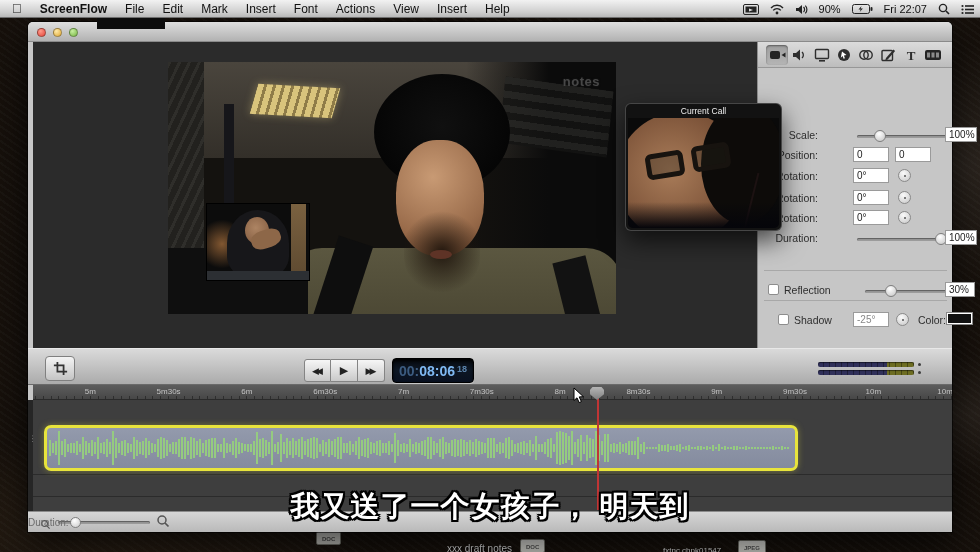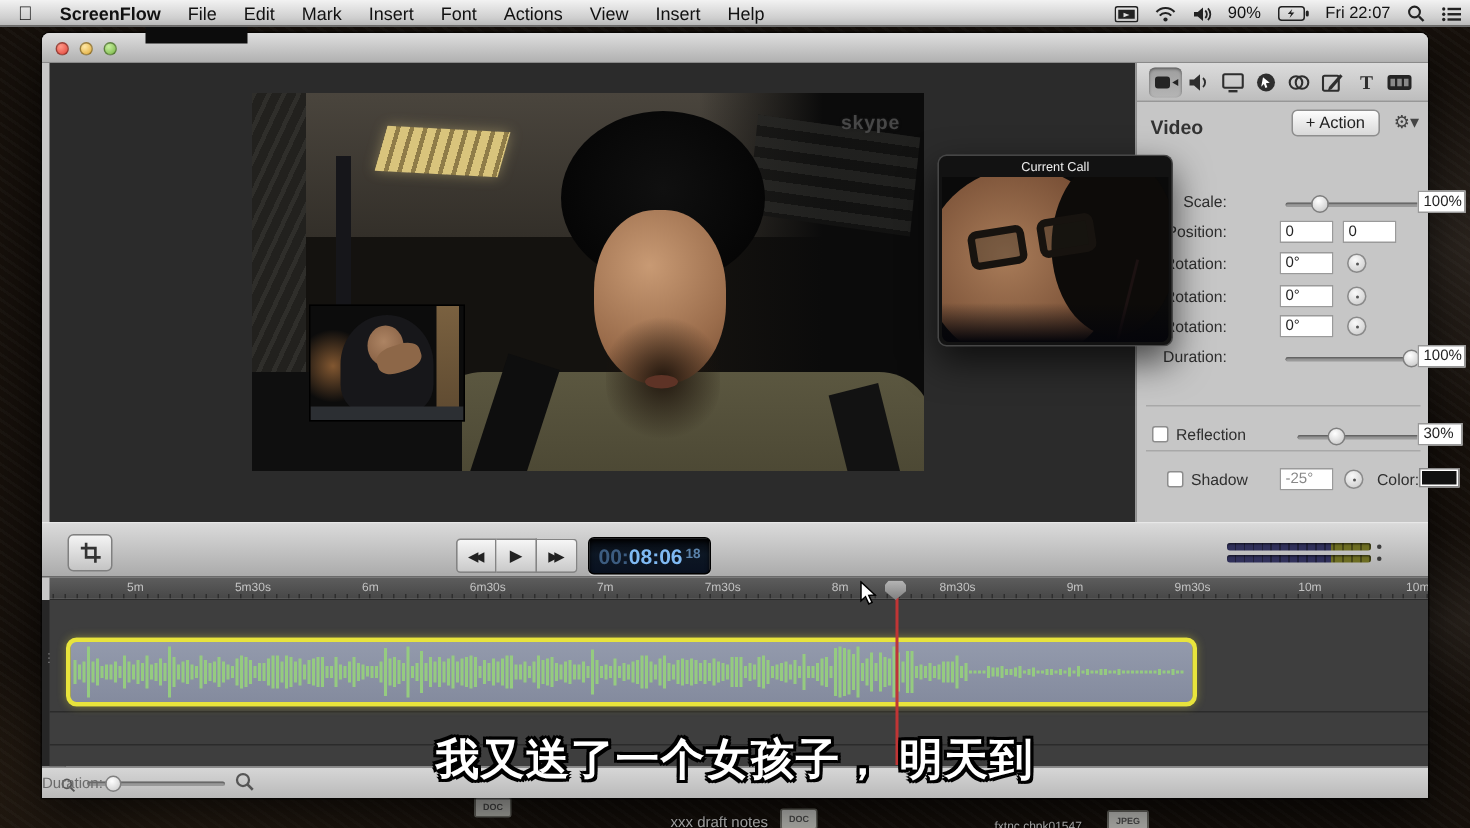--- a/index.html
+++ b/index.html
@@ -296,21 +296,21 @@
       <div class="vf-mouth"></div>
       <div class="vf-deskdark"></div>
       <div id="pip">
         <div class="pip-glow"></div>
         <div class="pip-wall"></div>
         <div class="pip-hood"></div>
         <div class="pip-face"></div>
         <div class="pip-hand"></div>
         <div class="pip-bottom"></div>
       </div>
-      <div id="skype-watermark">skype</div>
+      <div id="skype-watermark">notes</div>
     </div>
   </div>
 
   <div id="inspector">
     <div id="tabbar">
       <div class="tab selected">
         <svg width="17" height="16" viewBox="0 0 17 16">
             <rect x="1" y="4" width="10" height="8" rx="2" fill="#242424"></rect>
             <path d="M12.5 8 l4 -2.4 v4.8 z" fill="#242424"></path>
           </svg>
@@ -353,25 +353,20 @@
       <div class="tab">
         <svg width="18" height="16" viewBox="0 0 18 16">
             <rect x="1" y="3" width="16" height="10" rx="2" fill="#242424"></rect>
             <rect x="3" y="5.5" width="3" height="5" fill="#8a8a8a"></rect>
             <rect x="7.5" y="5.5" width="3" height="5" fill="#8a8a8a"></rect>
             <rect x="12" y="5.5" width="3" height="5" fill="#8a8a8a"></rect>
           </svg>
       </div>
     </div>
 
-    <div id="panel-header">
-      <span id="panel-title">Video</span>
-      <span id="action-btn">+ Action</span>
-      <span id="gear-btn">⚙▾</span>
-    </div>
 
     <div class="prow" style="top:85px;">
       <span class="plabel">Scale:</span>
       <div class="slider" style="left:99px; width:92px;">
           <div class="thumb" style="left:17px;"></div>
         </div>
       <span class="pfield" style="left:187px; width:32px;">100%</span>
     </div>
 
     <div class="prow" style="top:105px;">

